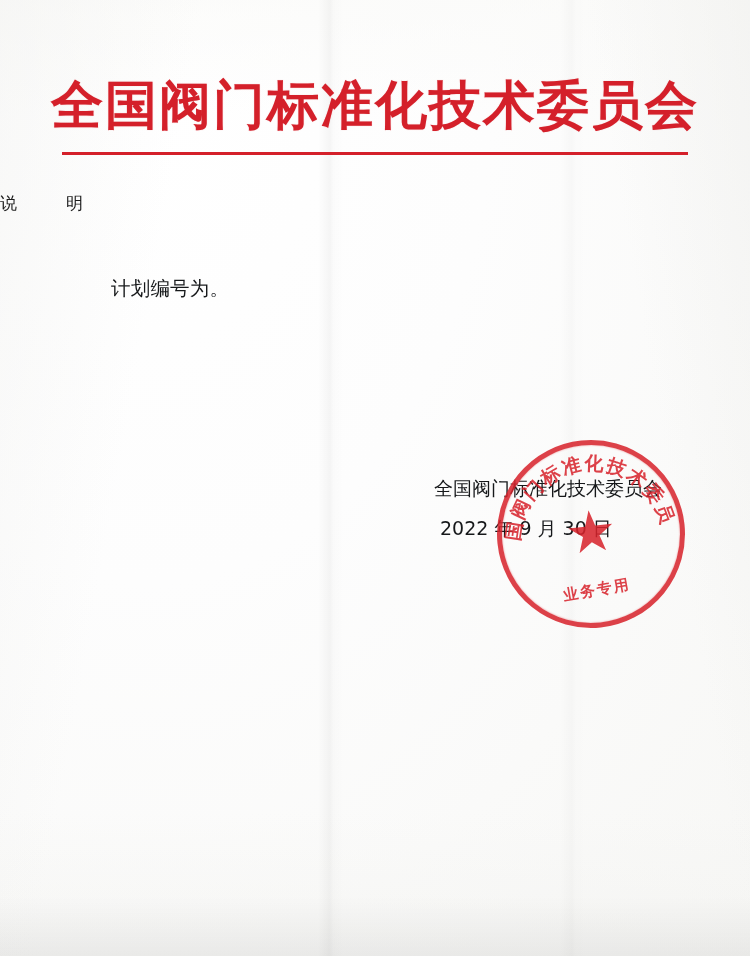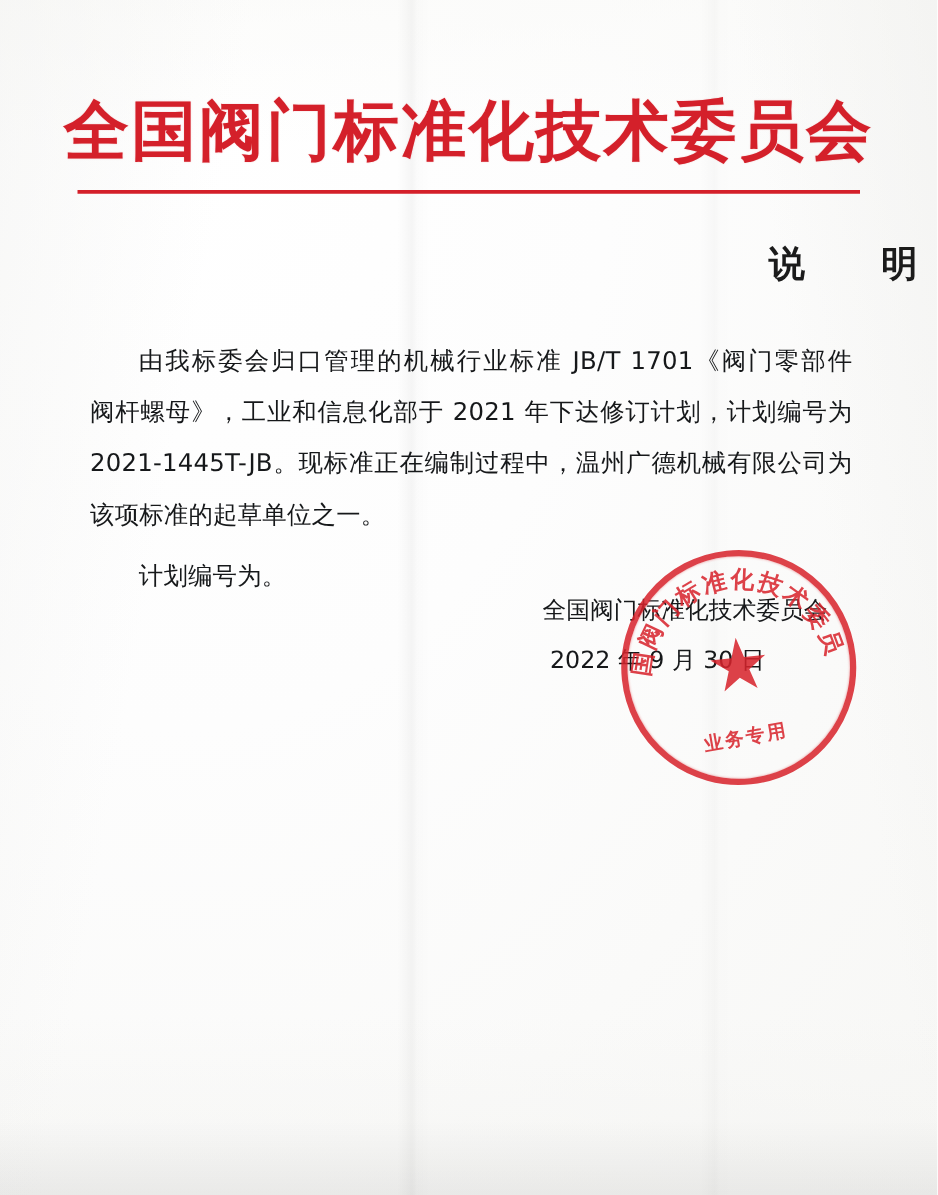--- a/index.html
+++ b/index.html
@@ -67,24 +67,24 @@
     top: 152px;
     height: 3px;
     background: #d4202a;
   }
 
   .doc-kind {
     position: absolute;
     top: 192px;
     left: 0;
     right: 0;
-    text-align: right;
-    font-family: "DejaVu Sans", sans-serif;
-    font-weight: bold;
-    font-size: 29px;
+    text-align: left;
+    font-family: "DejaVu Sans", sans-serif;
+    font-weight: normal;
+    font-size: 17px;
     letter-spacing: 16px;
     color: #1b1b1b;
   }
 
   .body-text {
     position: absolute;
     top: 268px;
     left: 72px;
     width: 610px;
     font-size: 19.5px;
@@ -179,21 +179,20 @@
   <div class="fold f2"></div>
 
   <div class="header">
     <div class="org-title">全国阀门标准化技术委员会</div>
   </div>
   <div class="rule"></div>
 
   <div class="doc-kind">说　明</div>
 
   <div class="body-text">
-    <p>由我标委会归口管理的机械行业标准 JB/T 1701《阀门零部件　阀杆螺母》，工业和信息化部于 2021 年下达修订计划，计划编号为 2021-1445T-JB。现标准正在编制过程中，温州广德机械有限公司为该项标准的起草单位之一。</p>
     <p>计划编号为。</p>
   </div>
 
   <div class="sign-block">
     <div>全国阀门标准化技术委员会</div>
     <div class="sign-date">2022 年 9 月 30 日</div>
   </div>
 
   <div class="stamp">
     <div class="ring"></div>

